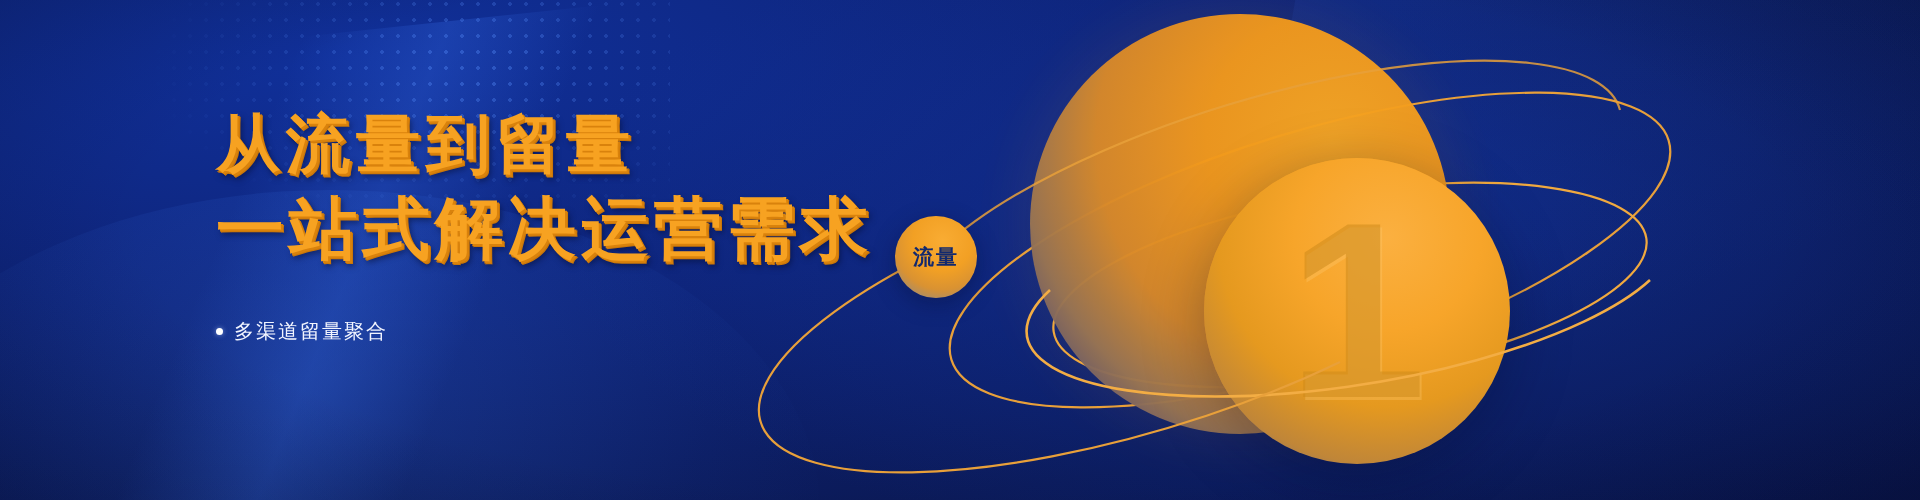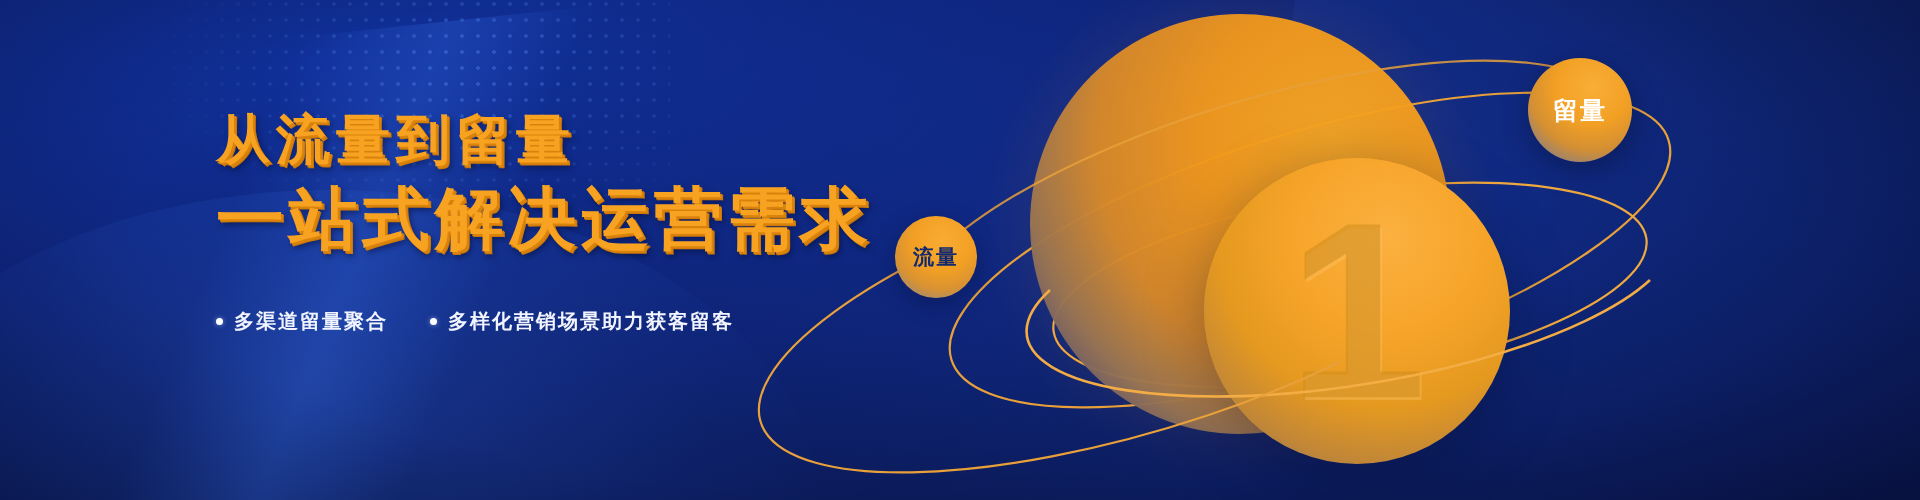--- a/index.html
+++ b/index.html
@@ -81,21 +81,21 @@
 
   
   .copy {
     position: absolute;
     left: 216px;
     top: 112px;
     width: 700px;
     z-index: 6;
   }
   .headline {
-    font-size: 54px;
+    font-size: 64px;
     line-height: 1.0;
     font-weight: 700;
     letter-spacing: 6px;
     color: #F7A221;
     white-space: nowrap;
     text-shadow:
       2px 2px 0 #d9820c,
       3px 3px 0 #c97609,
       4px 5px 6px rgba(3,10,40,0.55);
   }
@@ -110,21 +110,21 @@
     align-items: center;
     gap: 42px;
     white-space: nowrap;
   }
   .bullet {
     display: flex;
     align-items: center;
     gap: 11px;
     color: #F2F5FF;
     font-size: 20px;
-    font-weight: 700;
+    font-weight: 400;
     letter-spacing: 2px;
   }
   .bullet-dot {
     width: 7px;
     height: 7px;
     border-radius: 50%;
     background: #ffffff;
     flex: 0 0 auto;
     box-shadow: 0 0 5px rgba(180,205,255,.6);
   }
@@ -233,24 +233,20 @@
 
   <div class="copy">
     <div class="headline">从流量到留量</div>
     <div class="headline headline-2">一站式解决运营需求</div>
 
     <div class="bullets">
       <div class="bullet">
         <span class="bullet-dot"></span>
         <span>多渠道留量聚合</span>
       </div>
-      <div class="bullet">
-        <span class="bullet-dot"></span>
-        <span>多样化营销场景助力获客留客</span>
-      </div>
     </div>
   </div>
 
   <div class="graphic">
 
     <svg class="orbit-svg" viewBox="0 0 1040 500" preserveAspectRatio="none" style="z-index:1;">
       <ellipse cx="430" cy="250" rx="375" ry="118" transform="rotate(-17 430 250)" fill="none" stroke="#E8A03A" stroke-width="2.2"></ellipse>
       <ellipse cx="470" cy="285" rx="300" ry="92" transform="rotate(-9 470 285)" fill="none" stroke="#F0A93F" stroke-width="2.2"></ellipse>
     </svg>
 
@@ -266,18 +262,15 @@
 
     <svg class="orbit-svg" viewBox="0 0 1040 500" preserveAspectRatio="none" style="z-index:5;">
       <path d="M 170 290 A 300 92 -9 0 0 770 280" fill="none" stroke="#F3AD44" stroke-width="2.6"></path>
       <path d="M 60 250 A 375 118 -17 0 0 460 362" fill="none" stroke="#E8A03A" stroke-width="2.2"></path>
     </svg>
 
     <div class="badge badge-liu">
       <span>流量</span>
     </div>
 
-    <div class="badge badge-stay">
-      <span>留量</span>
-    </div>
 
   </div>
 </div>
 
 </body></html>

